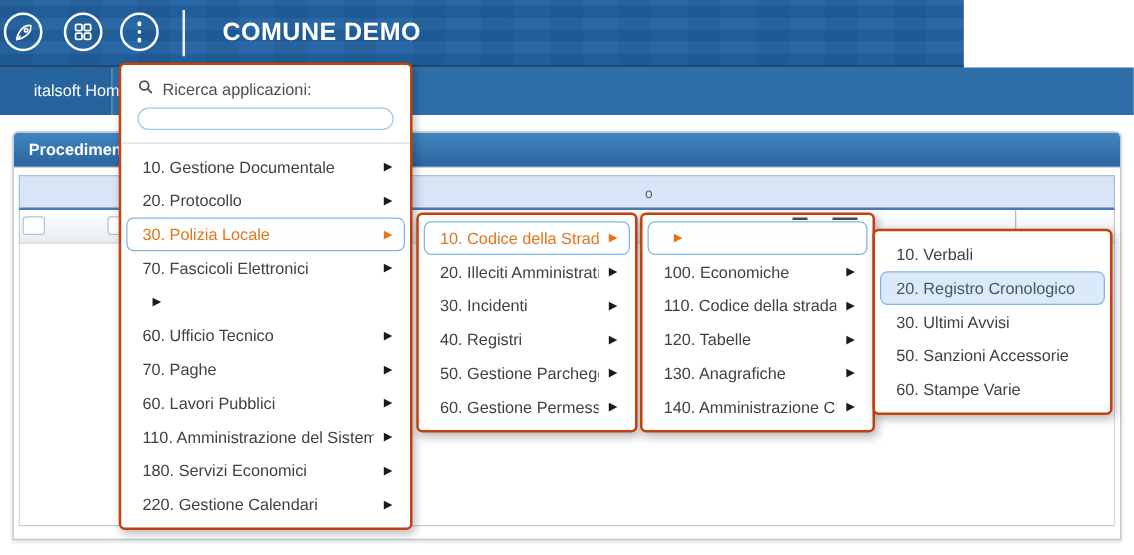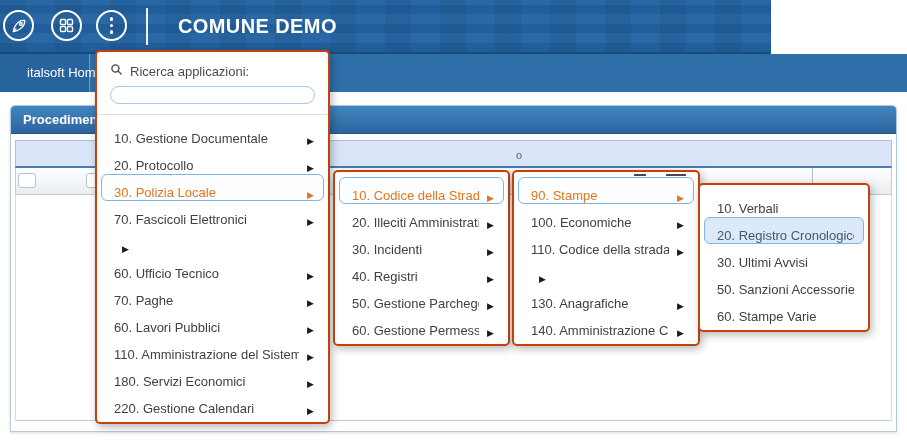--- a/index.html
+++ b/index.html
@@ -73,33 +73,33 @@
   }
   .col-line{position:absolute;left:223px;top:0;bottom:0;width:1px;background:#d0d7de;}
   
   .menu{
     position:absolute;background:#fff;box-sizing:border-box;
     border:2px solid #c2410c;border-radius:5px;
     box-shadow:2px 3px 8px rgba(0,0,0,.28);z-index:20;
   }
   .menu-items{padding:5px 0;}
   .menu-item{
-    height:27px;display:flex;align-items:flex-end;box-sizing:border-box;
+    height:27px;display:flex;align-items:center;box-sizing:border-box;
     margin:0 4px;padding:0 9px 0 12px;border:1px solid transparent;border-radius:6px;
     font-size:13px;color:#414141;cursor:pointer;white-space:nowrap;
   }
   .menu-item .lbl{flex:1;overflow:hidden;}
   .menu-item .arr{font-size:9px;color:#1b1b1b;margin-left:8px;line-height:1;}
   .menu-item.hl-orange{border-color:#7fb5e2;background:#fdfeff;color:#e2761b;}
   .menu-item.hl-orange .arr{color:#e2761b;}
   .menu-item.hl-blue{border-color:#7fb5e2;background:#dce9f8;color:#44586c;}
   #menu-applications{left:95px;top:50px;width:235px;}
   #menu-polizia{left:333px;top:170px;width:177px;}
   #menu-cds{left:512px;top:170px;width:188px;}
-  #menu-stampe{left:698px;top:183px;width:172px;}
+  #menu-stampe{left:698px;top:183px;width:192px;}
   .search-block{padding:11px 13px 0 13px;}
   .search-row{display:flex;align-items:center;gap:7px;font-size:13px;color:#4d4d4d;}
   .search-input{
     display:block;margin:7px 0 10px 0;height:18px;width:100%;box-sizing:border-box;
     border:1px solid #a8c6e6;border-radius:9px;outline:none;font-size:12px;padding:0 8px;
   }
   .menu-sep{height:1px;background:#dcdfe3;margin:0;}
   .clip-frag{position:relative;height:5px;overflow:hidden;}
   .clip-frag i{position:absolute;top:2px;height:2px;background:#4a4a4a;display:block;}
   .clip-frag i.a{left:120px;width:12px;}
@@ -247,32 +247,32 @@
     </div>
 </div>
 
 <div class="menu" id="menu-cds">
   <div class="clip-frag">
       <i class="a"></i>
       <i class="b"></i>
     </div>
   <div class="menu-items" style="padding-top:0">
       <div class="menu-item hl-orange">
-        <span class="lbl">90. Stampe</span>
         <span class="arr">▶</span>
       </div>
       <div class="menu-item">
         <span class="lbl">100. Economiche</span>
         <span class="arr">▶</span>
       </div>
       <div class="menu-item">
         <span class="lbl">110. Codice della strada</span>
         <span class="arr">▶</span>
       </div>
       <div class="menu-item">
+        <span class="lbl">120. Tabelle</span>
         <span class="arr">▶</span>
       </div>
       <div class="menu-item">
         <span class="lbl">130. Anagrafiche</span>
         <span class="arr">▶</span>
       </div>
       <div class="menu-item">
         <span class="lbl">140. Amministrazione CDS</span>
         <span class="arr">▶</span>
       </div>

